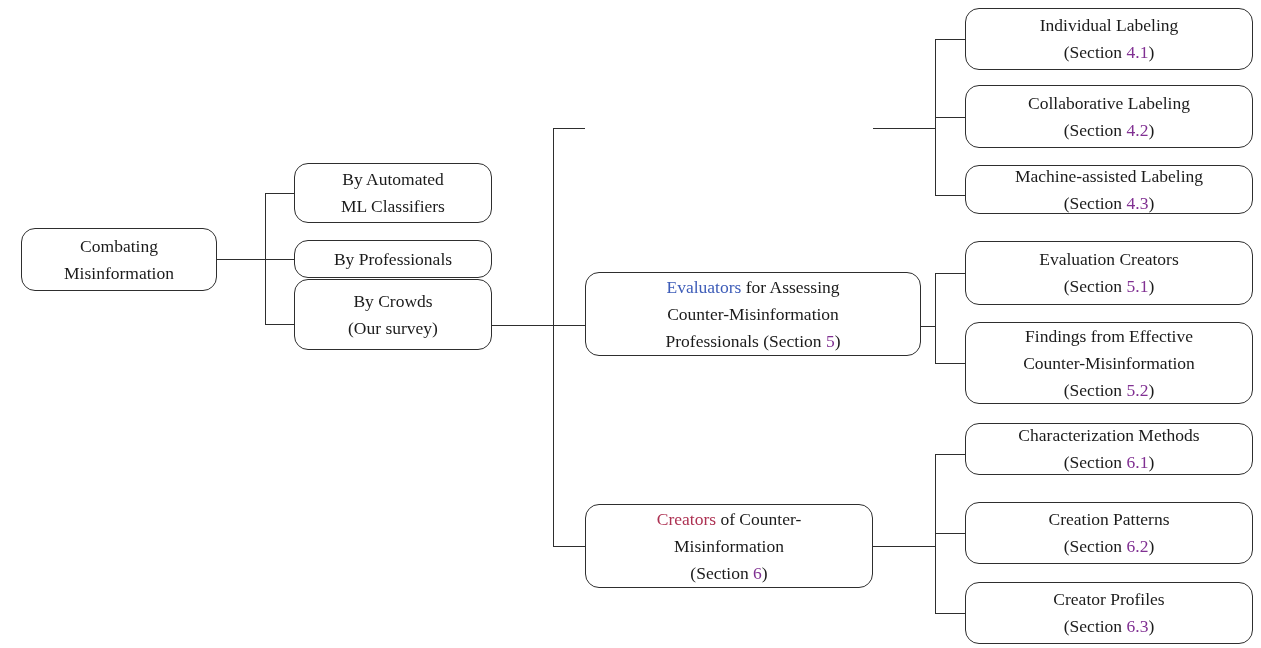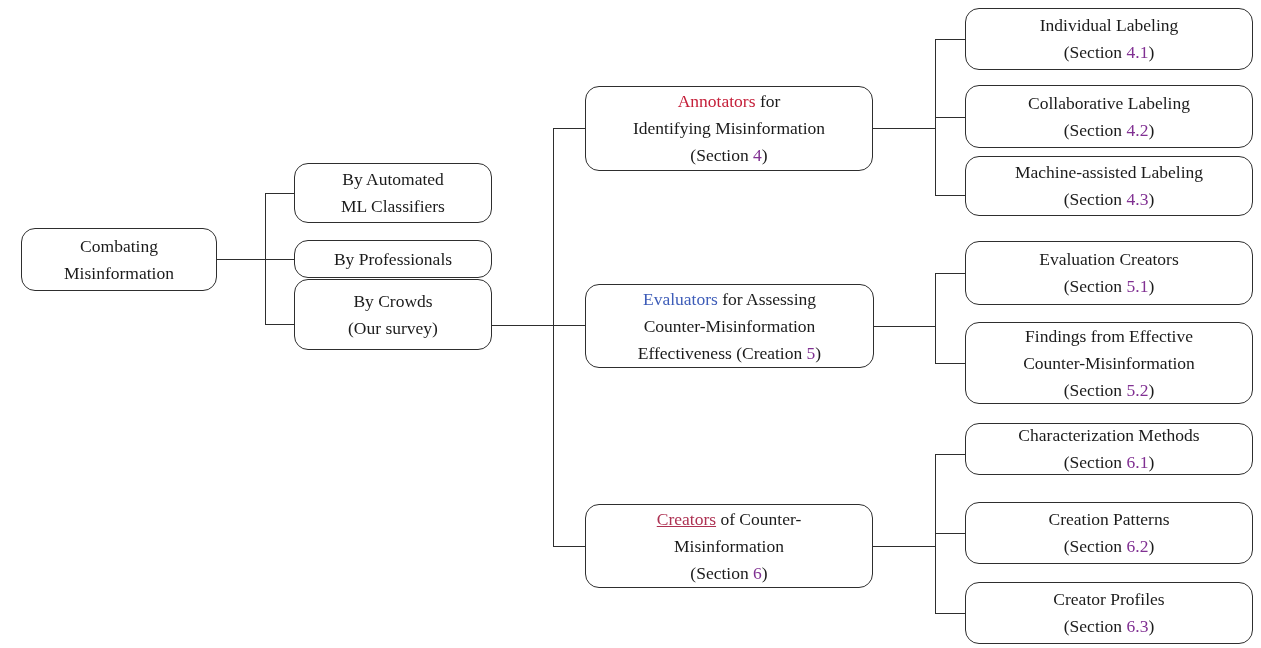--- a/index.html
+++ b/index.html
@@ -21,21 +21,21 @@
     flex-direction:column;
     justify-content:center;
     align-items:center;
     text-align:center;
     font-size:17.5px;
     line-height:27px;
     padding:0 4px;
   }
   .ln{white-space:nowrap;}
   .kw-red{color:var(--kw-red,#c5203a);}
-  .kw-crimson{color:var(--kw-crimson,#ad3152);text-decoration:underline;}
+  .kw-crimson{color:var(--kw-crimson,#ad3152);}
   .kw-blue{color:var(--kw-blue,#3d5cb8);}
   .sec-link{color:var(--link-purple,#803092);font-family:Liberation Serif, serif;}
   .bold{font-weight:normal;}
   .cl{position:absolute;background:var(--line,#2e2e2e);}
   .cl.h{height:1.3px;}
   .cl.v{width:1.3px;}
 </style>
 </head>
 <body>
 
@@ -81,49 +81,44 @@
   <div class="node" style="left:294px;top:163px;width:198px;height:60px">
     <div class="ln">By Automated</div>
     <div class="ln">ML Classifiers</div>
   </div>
 
   <div class="node" style="left:294px;top:279px;width:198px;height:71px">
     <div class="ln">By Crowds</div>
     <div class="ln bold">(Our survey)</div>
   </div>
 
-  <div class="node" style="left:585px;top:86px;width:288px;height:85px">
-    <div class="ln"><span class="kw-red">Annotators</span><span> for</span></div>
-    <div class="ln">Identifying Misinformation</div>
-    <div class="ln"><span>(Section </span><span class="sec-link">4</span><span>)</span></div>
-  </div>
 
-  <div class="node" style="left:585px;top:284px;width:289px;height:84px">
+  <div class="node" style="left:585px;top:272px;width:336px;height:84px">
     <div class="ln"><span class="kw-blue">Evaluators</span><span> for Assessing</span></div>
     <div class="ln">Counter-Misinformation</div>
-    <div class="ln"><span>Effectiveness (Creation </span><span class="sec-link">5</span><span>)</span></div>
+    <div class="ln"><span>Professionals (Section </span><span class="sec-link">5</span><span>)</span></div>
   </div>
 
   <div class="node" style="left:585px;top:504px;width:288px;height:84px">
     <div class="ln"><span class="kw-crimson">Creators</span><span> of Counter-</span></div>
     <div class="ln">Misinformation</div>
     <div class="ln"><span>(Section </span><span class="sec-link">6</span><span>)</span></div>
   </div>
 
   <div class="node" style="left:965px;top:8px;width:288px;height:62px">
     <div class="ln">Individual Labeling</div>
     <div class="ln"><span>(Section </span><span class="sec-link">4.1</span><span>)</span></div>
   </div>
 
   <div class="node" style="left:965px;top:85px;width:288px;height:63px">
     <div class="ln">Collaborative Labeling</div>
     <div class="ln"><span>(Section </span><span class="sec-link">4.2</span><span>)</span></div>
   </div>
 
-  <div class="node" style="left:965px;top:156px;width:288px;height:60px">
+  <div class="node" style="left:965px;top:165px;width:288px;height:49px">
     <div class="ln">Machine-assisted Labeling</div>
     <div class="ln"><span>(Section </span><span class="sec-link">4.3</span><span>)</span></div>
   </div>
 
   <div class="node" style="left:965px;top:241px;width:288px;height:64px">
     <div class="ln">Evaluation Creators</div>
     <div class="ln"><span>(Section </span><span class="sec-link">5.1</span><span>)</span></div>
   </div>
 
   <div class="node" style="left:965px;top:322px;width:288px;height:82px">

